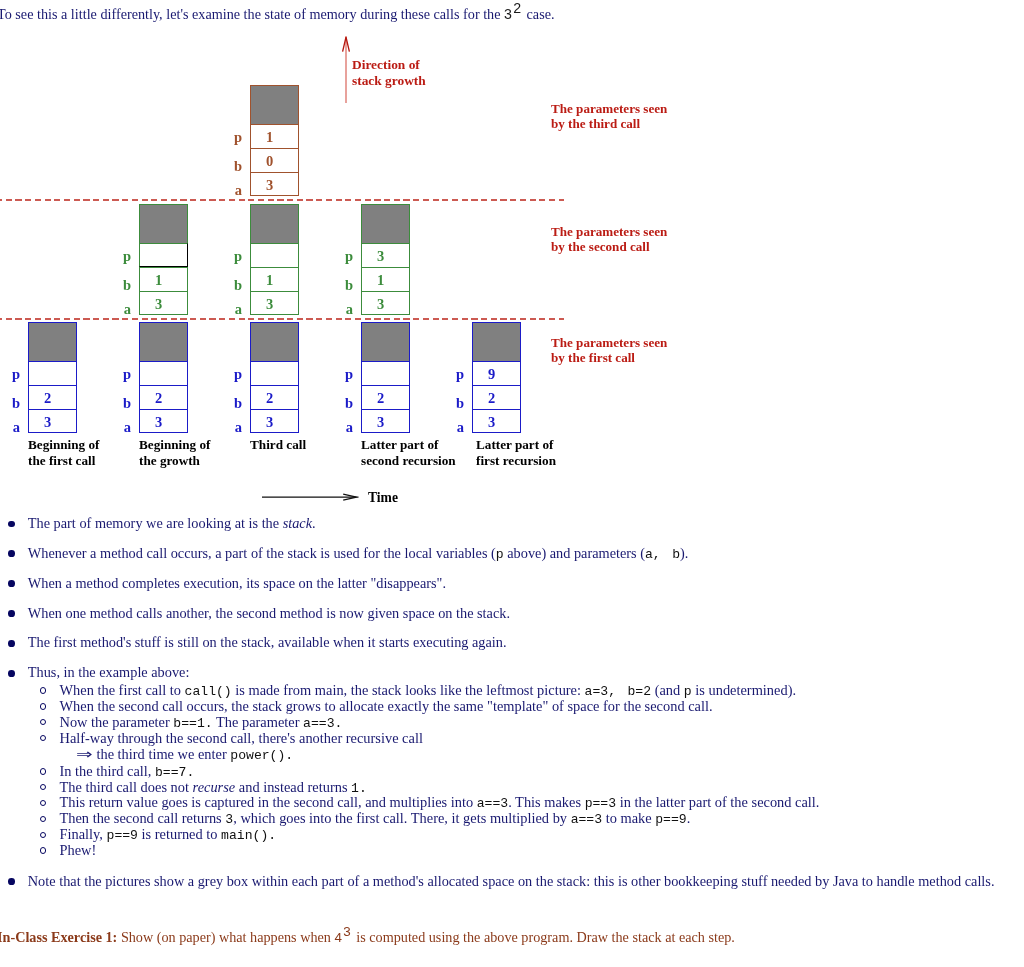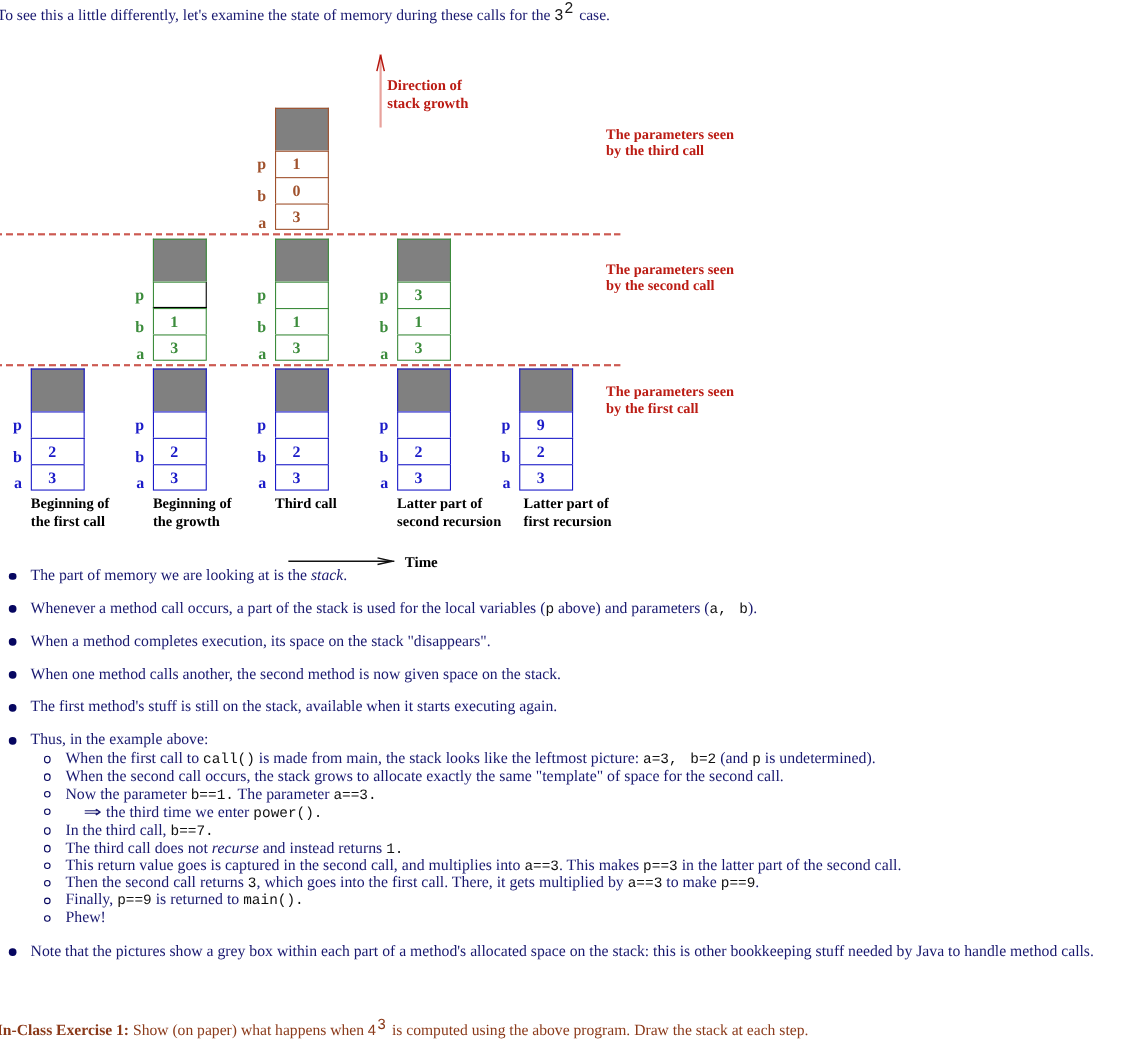--- a/index.html
+++ b/index.html
@@ -9,21 +9,21 @@
   .page{position:relative;width:1030px;height:967px;left:-6px;}
 
   
   .intro{position:absolute;left:3px;top:6px;margin:0;font-size:14.2px;color:#191970;
          white-space:nowrap;}
   .mathnum{font-family:"Liberation Sans",sans-serif;font-size:14.2px;font-weight:normal;color:#1a1a1a;}
   .sup{font-family:"Liberation Sans",sans-serif;font-size:14.2px;font-weight:normal;
        color:#1a1a1a;position:relative;top:-6.5px;margin-left:1.2px;margin-right:2px;}
 
   
-  .diagram{position:absolute;left:6px;top:13px;width:1024px;height:512px;}
+  .diagram{position:absolute;left:6px;top:0;width:1024px;height:512px;}
 
   .growth-arrow{position:absolute;left:337px;top:34px;}
   .arrow-label{position:absolute;left:352px;top:57px;font-size:13.4px;font-weight:bold;
                color:#bb1c14;line-height:16.4px;}
 
   .dash{position:absolute;left:-3.8px;width:568px;height:2px;
         background:repeating-linear-gradient(to right,#cc5a52 0 6.2px,transparent 6.2px 9.7px);}
 
   .note{position:absolute;left:551px;font-size:13.1px;font-weight:bold;color:#bb1c14;
         line-height:15.3px;}
@@ -184,35 +184,35 @@
         <path d="M0 7.2 L96.5 7.2" stroke="#111" stroke-width="1.3" fill="none"></path>
         <path d="M81.2 4.2 L94.5 7.2 L81.2 10.2" stroke="#111" stroke-width="1.3" fill="none" stroke-linejoin="miter"></path>
       </svg>
     <div class="time-label">Time</div>
   </div>
   <ul class="lvl1">
     <li><span>The part of memory we are looking at is the <i>stack</i>.</span>
     </li>
     <li><span>Whenever a method call occurs, a part of the stack is used for the local variables (<code>p</code> above) and parameters (<code>a,&nbsp;</code> <code>b</code>).</span>
     </li>
-    <li><span>When a method completes execution, its space on the stack "disappears".</span>
+    <li><span>When a method completes execution, its space on the latter "disappears".</span>
     </li>
     <li><span>When one method calls another, the second method is now given space on the stack.</span>
     </li>
     <li><span>The first method's stuff is still on the stack, available when it starts executing again.</span>
     </li>
     <li><span>Thus, in the example above:</span>
       <ul class="lvl2">
         <li><span>When the first call to <code>call()</code> is made from main, the stack looks like the leftmost picture: <code>a=3,&nbsp;</code> <code>b=2</code> (and <code>p</code> is undetermined).</span>
         </li>
         <li><span>When the second call occurs, the stack grows to allocate exactly the same "template" of space for the second call.</span>
         </li>
         <li><span>Now the parameter <code>b==1.</code> The parameter <code>a==3.</code></span>
         </li>
-        <li>
+        <li><span>Half-way through the second call, there's another recursive call</span>
           <div class="cont"><span class="arrw">⇒</span> the third time we enter <code>power().</code></div>
         </li>
         <li><span>In the third call, <code>b==7.</code></span>
         </li>
         <li><span>The third call does not <i>recurse</i> and instead returns <code>1.</code></span>
         </li>
         <li><span>This return value goes is captured in the second call, and multiplies into <code>a==3</code>. This makes <code>p==3</code> in the latter part of the second call.</span>
         </li>
         <li><span>Then the second call returns <code>3</code>, which goes into the first call. There, it gets multiplied by <code>a==3</code> to make <code>p==9</code>.</span>
         </li>

